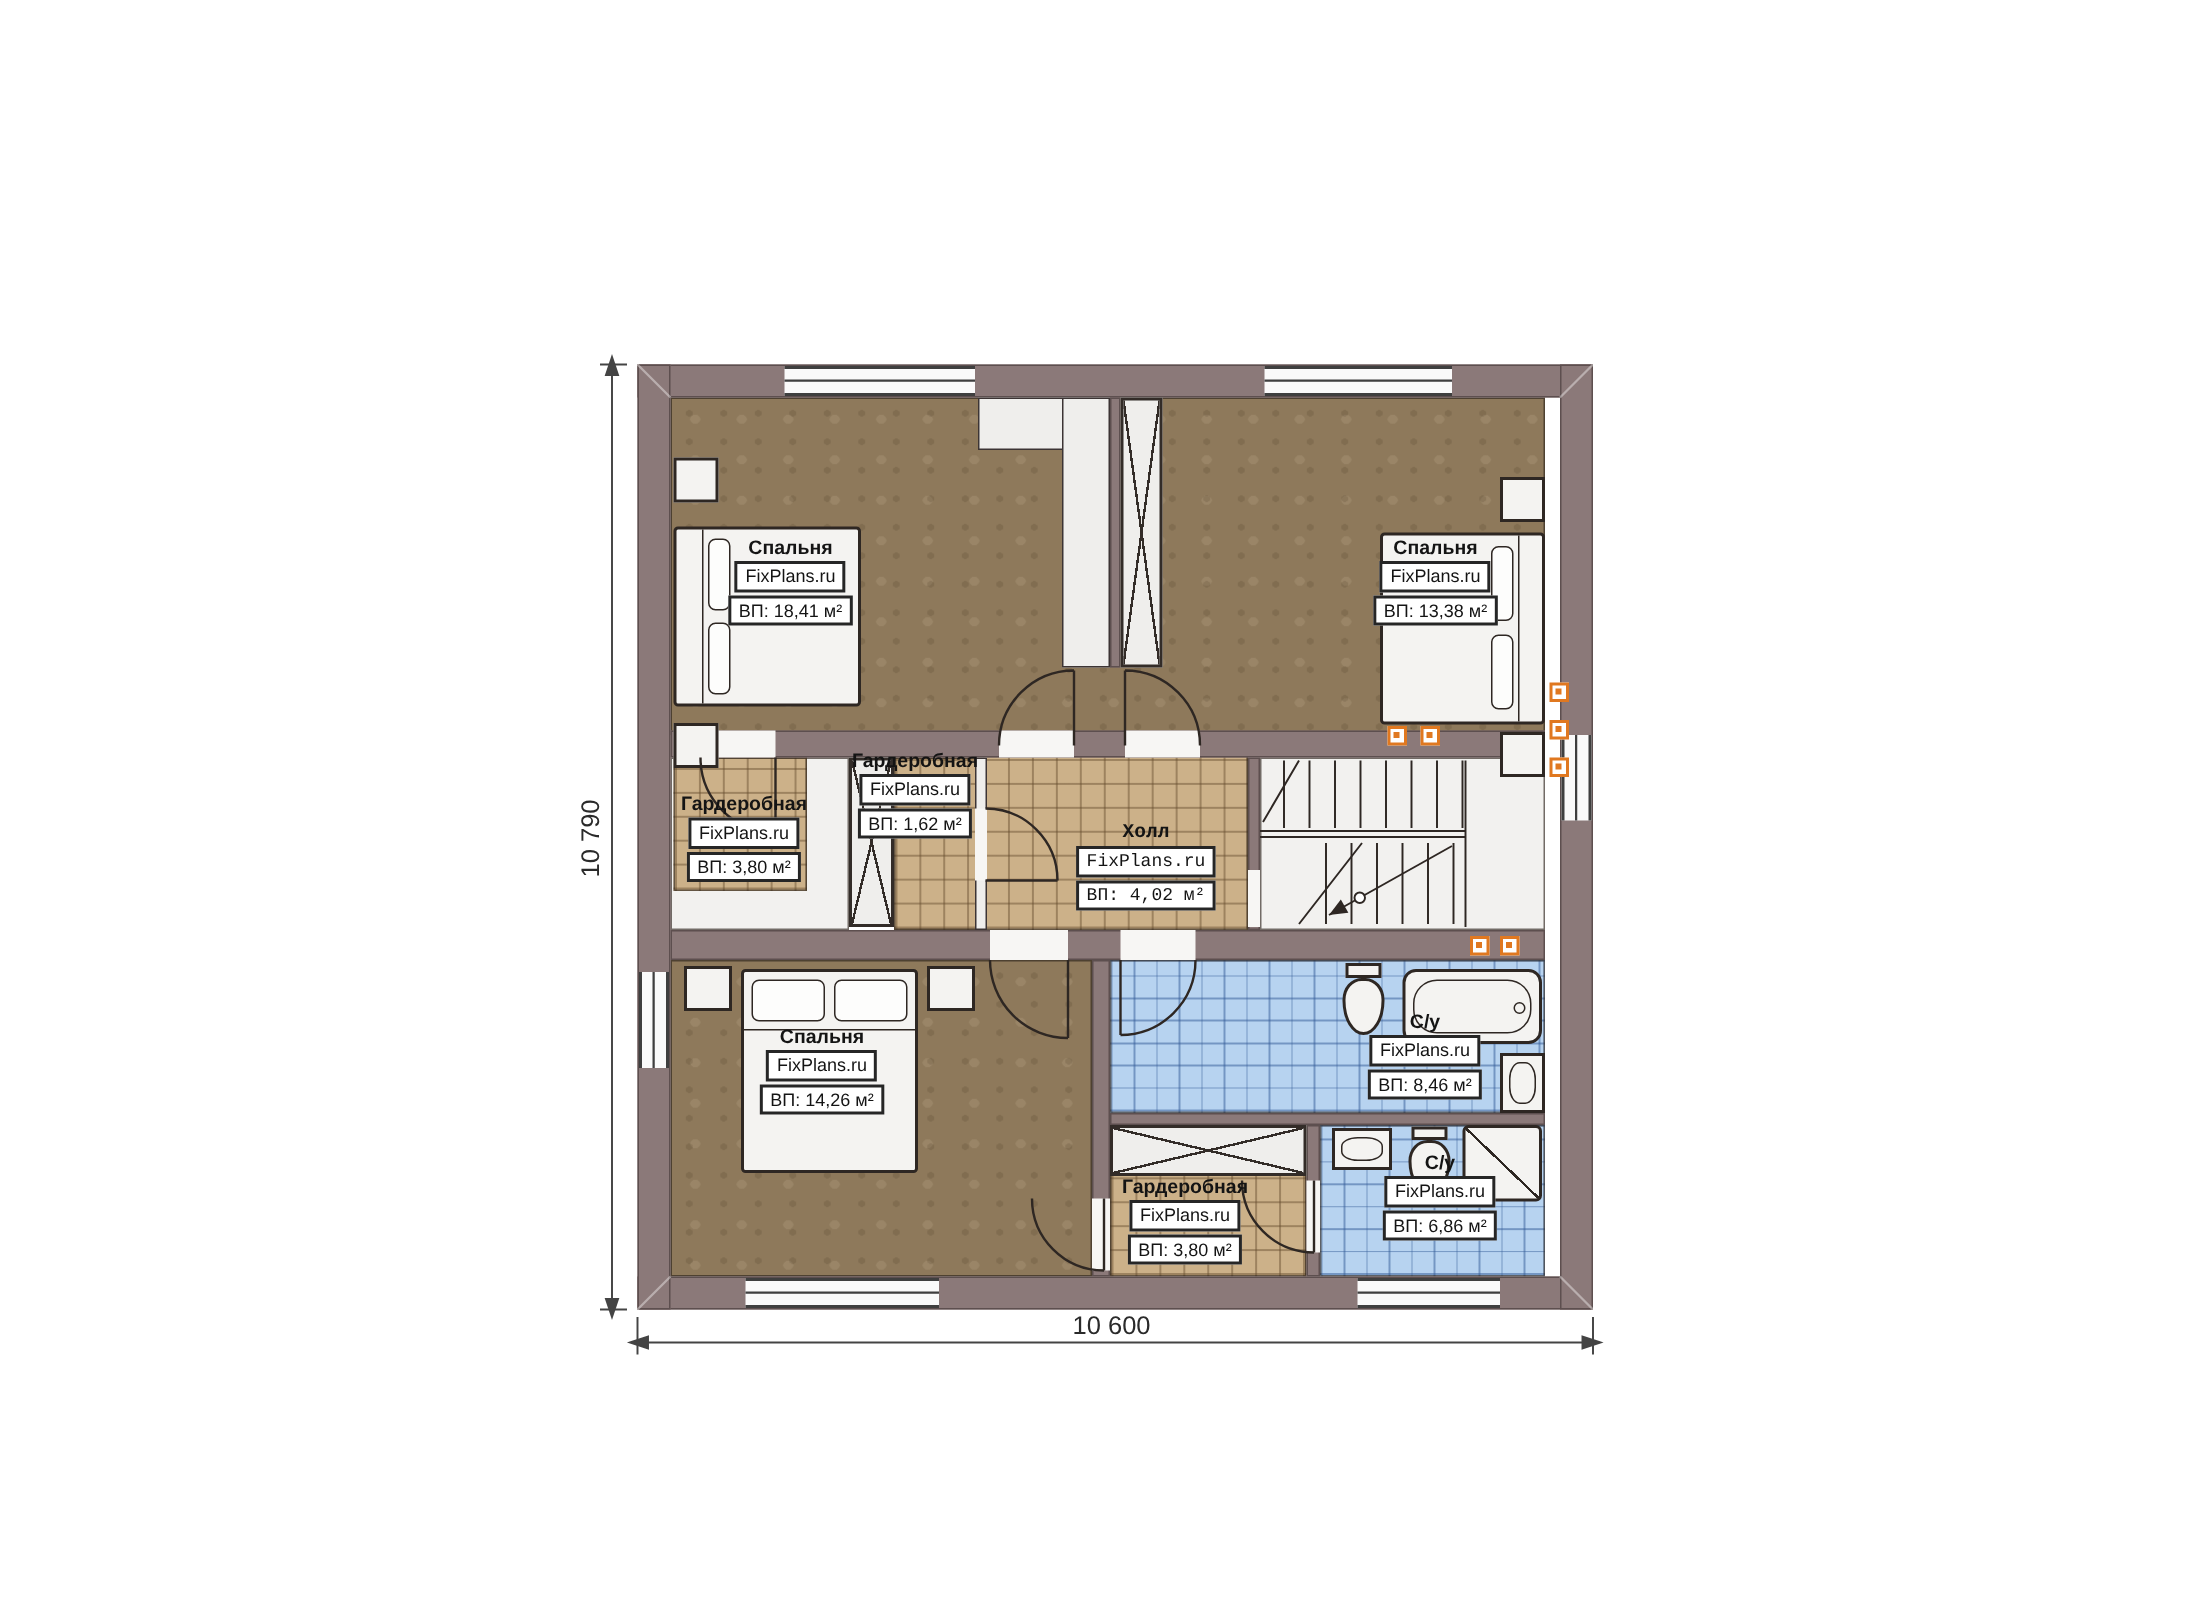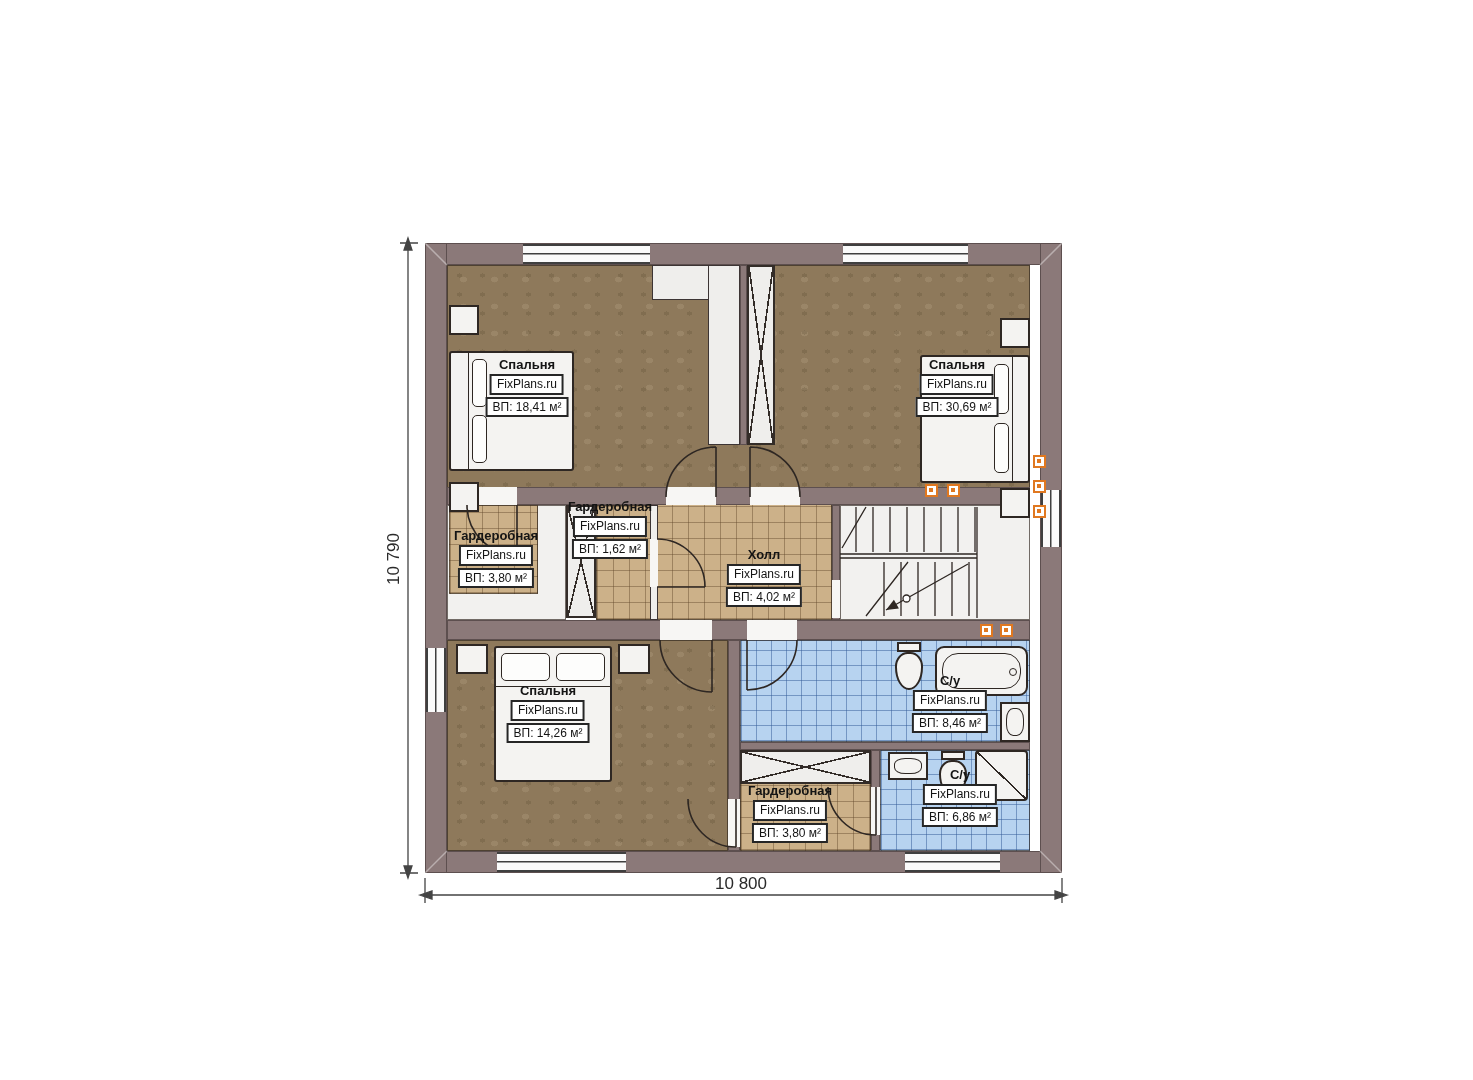--- a/index.html
+++ b/index.html
@@ -203,33 +203,33 @@
   </svg>
 
   <div class="rlabel" style="left:527px;top:358px;">
     <div class="rname">Спальня</div>
     <div class="lbox">FixPlans.ru</div>
     <div class="lbox">ВП: 18,41 м²</div>
   </div>
   <div class="rlabel" style="left:957px;top:358px;">
     <div class="rname">Спальня</div>
     <div class="lbox">FixPlans.ru</div>
-    <div class="lbox">ВП: 30,69 м²</div>
+    <div class="lbox">ВП: 13,38 м²</div>
   </div>
   <div class="rlabel" style="left:496px;top:529px;">
     <div class="rname">Гардеробная</div>
     <div class="lbox">FixPlans.ru</div>
     <div class="lbox">ВП: 3,80 м²</div>
   </div>
   <div class="rlabel" style="left:610px;top:500px;">
     <div class="rname">Гардеробная</div>
     <div class="lbox">FixPlans.ru</div>
     <div class="lbox">ВП: 1,62 м²</div>
   </div>
-  <div class="rlabel" style="left:764px;top:548px;">
+  <div class="rlabel" style="left:764px;top:548px;font-family:Liberation Mono, monospace;">
     <div class="rname">Холл</div>
     <div class="lbox">FixPlans.ru</div>
     <div class="lbox">ВП: 4,02 м²</div>
   </div>
   <div class="rlabel" style="left:548px;top:684px;">
     <div class="rname">Спальня</div>
     <div class="lbox">FixPlans.ru</div>
     <div class="lbox">ВП: 14,26 м²</div>
   </div>
   <div class="rlabel" style="left:950px;top:674px;">
@@ -241,16 +241,16 @@
     <div class="rname">Гардеробная</div>
     <div class="lbox">FixPlans.ru</div>
     <div class="lbox">ВП: 3,80 м²</div>
   </div>
   <div class="rlabel" style="left:960px;top:768px;">
     <div class="rname">С/у</div>
     <div class="lbox">FixPlans.ru</div>
     <div class="lbox">ВП: 6,86 м²</div>
   </div>
 
-  <div class="dim" style="left:715px;top:874px;">10 800</div>
+  <div class="dim" style="left:715px;top:874px;">10 600</div>
   <div class="dim" style="left:368px;top:549px;transform:rotate(-90deg);transform-origin:center;">10 790</div>
 
 </div>
 
 </body></html>

